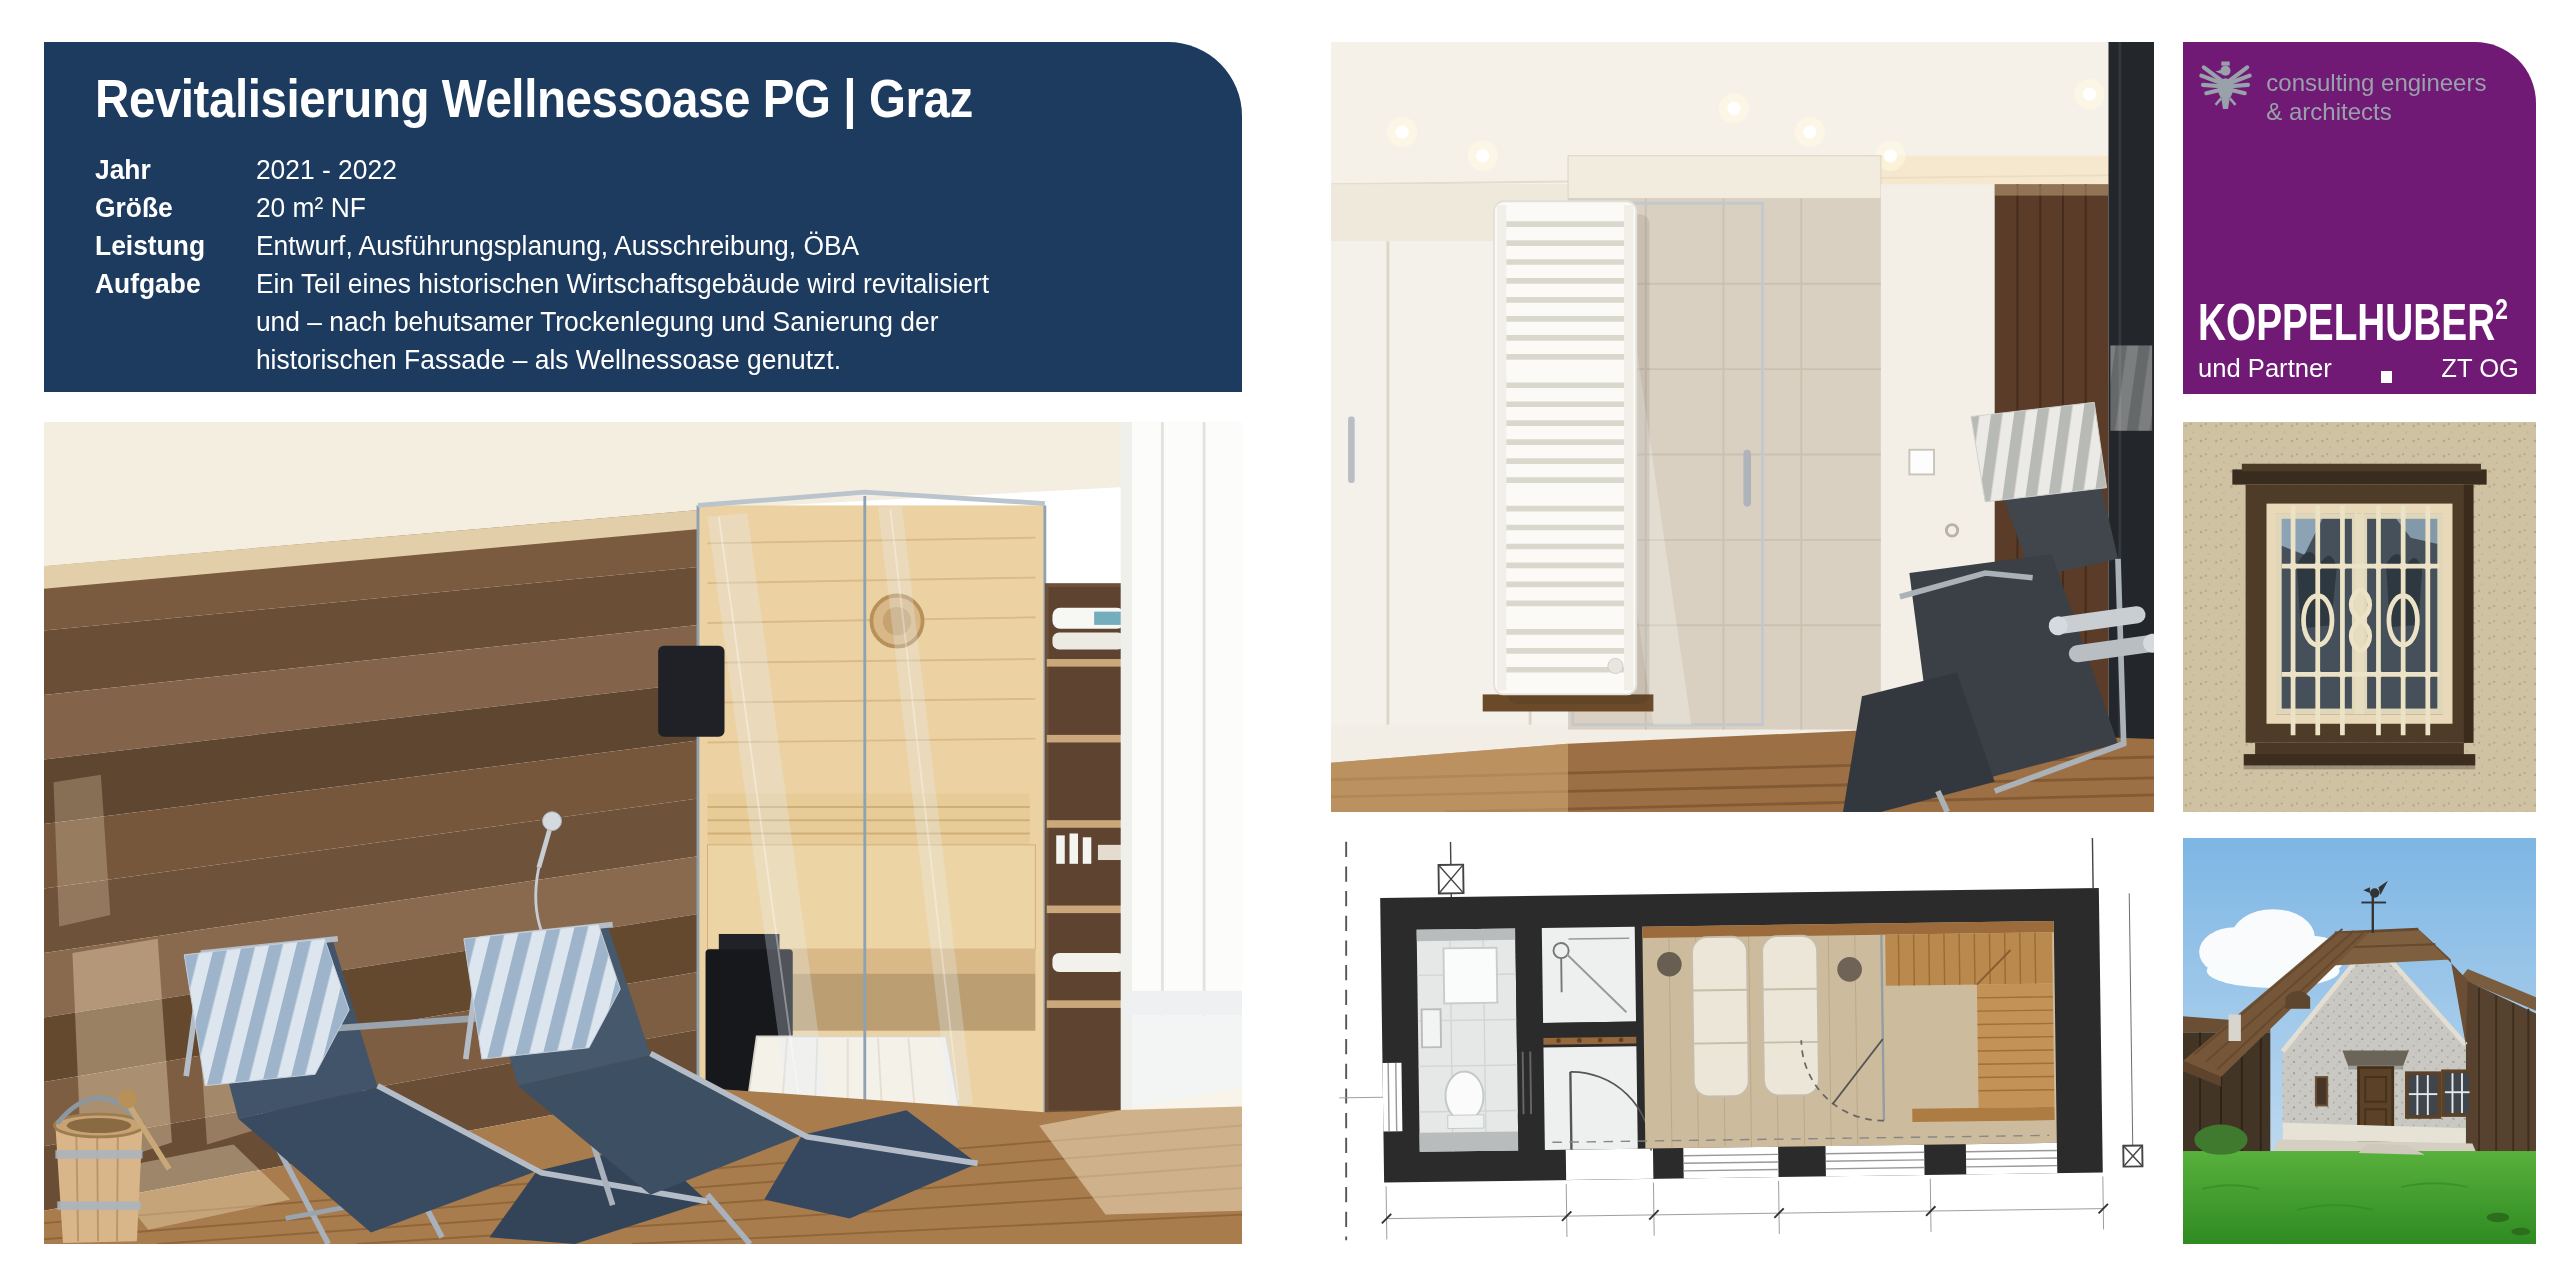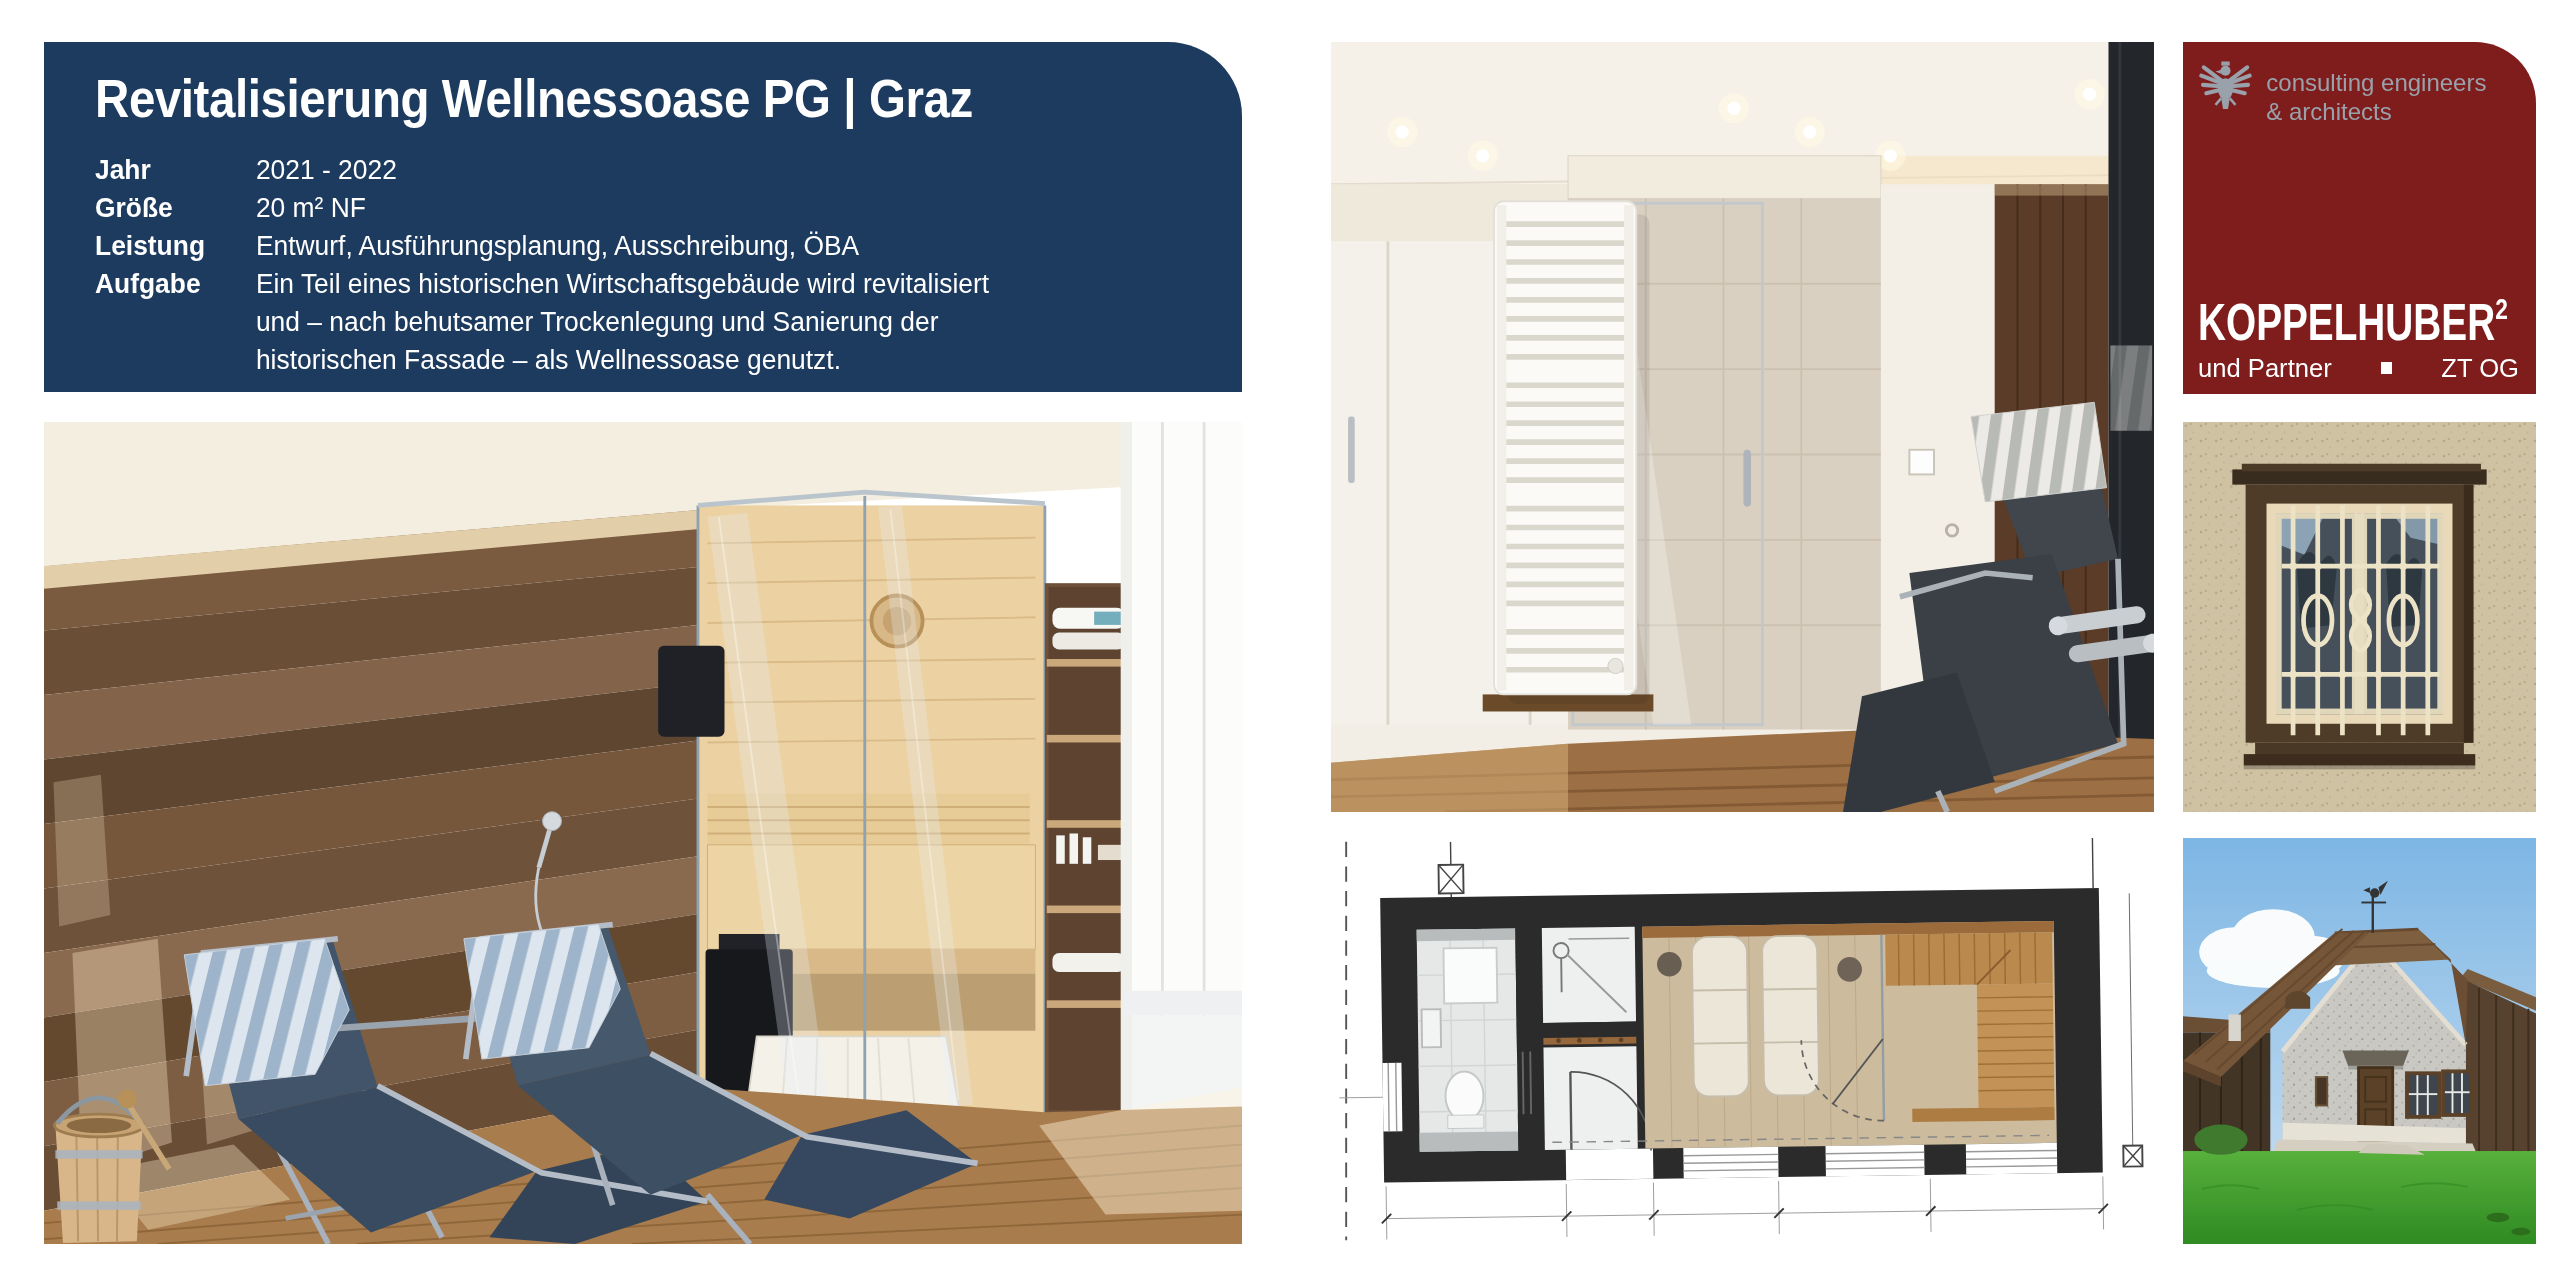--- a/index.html
+++ b/index.html
@@ -14,28 +14,28 @@
               padding:25px 24px 0 51px;color:#fff;}
   .header-title{margin:0 0 21px 0;font-size:54px;font-weight:bold;letter-spacing:-0.5px;
                 transform:scaleX(.88);transform-origin:left center;white-space:nowrap;}
   .header-rows{transform:scaleX(.93);transform-origin:left top;font-size:28.4px;line-height:38px;}
   .hrow{display:flex;}
   .hrow .lbl{width:173px;flex:0 0 173px;font-weight:bold;}
   .hrow .val{font-weight:normal;}
 
   
   .logo-box{position:absolute;left:2183px;top:42px;width:353px;height:352px;
-            background:#7f1d1d;border-radius:0 61px 0 0;color:#fff;}
+            background:#701a75;border-radius:0 61px 0 0;color:#fff;}
   .logo-top{position:absolute;left:15px;top:15px;display:flex;gap:13.3px;align-items:flex-start;}
   .logo-tagline{margin-top:11.4px;font-size:24px;line-height:29px;color:#99a1ab;}
   .logo-name{position:absolute;left:15px;bottom:46px;font-size:51px;font-weight:bold;line-height:1;
              transform:scaleX(.76);transform-origin:left bottom;white-space:nowrap;}
   .logo-name sup{font-size:30px;vertical-align:21px;}
   .logo-sub{position:absolute;left:15px;right:17px;bottom:11.4px;display:flex;
-            justify-content:space-between;align-items:center;font-size:25.6px;gap:12px;}
+            justify-content:space-between;align-items:flex-end;font-size:25.6px;gap:12px;}
   .logo-sub .sep{width:11.4px;height:11.4px;background:#fff;display:inline-block;}
 
   
   .photo-sauna {position:absolute;left:44px;  top:422px;width:1198px;height:822px;}
   .photo-bath  {position:absolute;left:1331px;top:42px; width:823px; height:770px;}
   .plan        {position:absolute;left:1331px;top:838px;width:823px; height:406px;}
   .photo-window{position:absolute;left:2183px;top:422px;width:353px; height:390px;}
   .photo-house {position:absolute;left:2183px;top:838px;width:353px; height:406px;}
 </style>
 </head>

